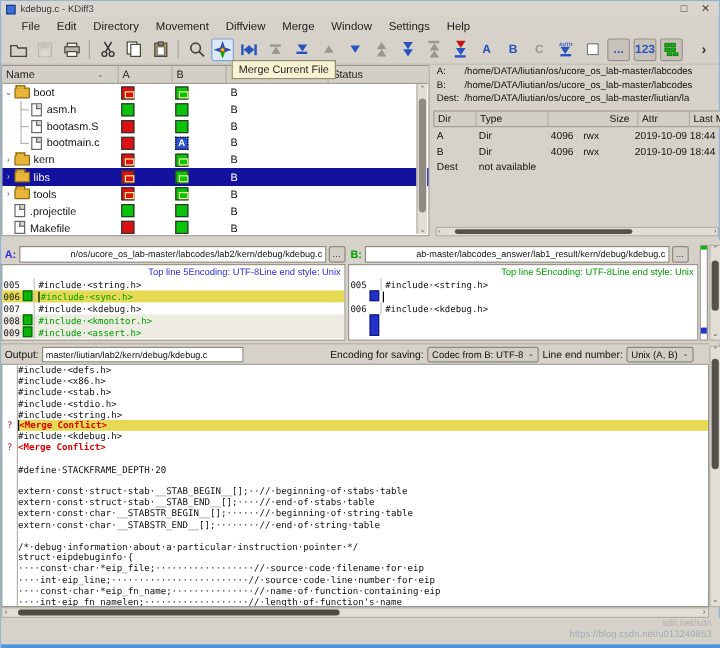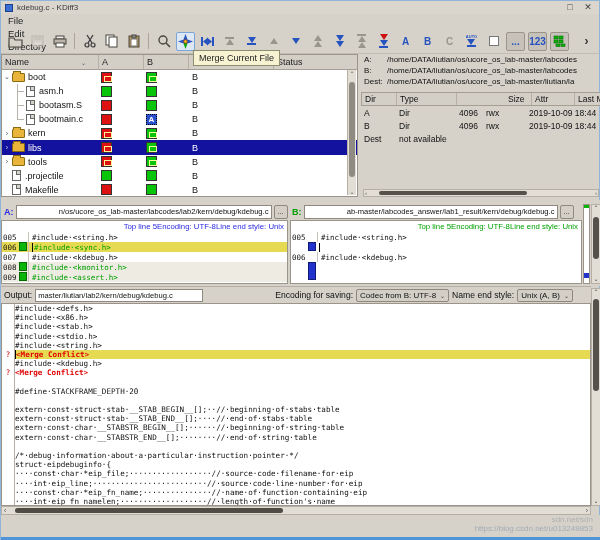--- a/index.html
+++ b/index.html
@@ -11,22 +11,22 @@
 
   
   #titlebar { left:0; top:0; width:100%; height:13px; background:#dad6ce;
               display:flex; align-items:center; font-size:8px; color:#3a3a3a; }
   #app-icon { width:8px; height:8px; margin:0 4px 0 4px; background:#3a6fd8;
               border:1px solid #1d3f86; }
   .winbtn { position:absolute; top:1px; width:14px; height:11px; text-align:center;
             font-size:9px; line-height:11px; color:#444; }
 
   
-  #menubar { left:0; top:13px; width:100%; height:15px; display:flex; align-items:flex-start;
-             font-size:9.5px; color:#1c1c1c; padding-left:2px;flex-direction:column; }
+  #menubar { left:0; top:13px; width:100%; height:15px; display:flex; align-items:flex-end;
+             font-size:9.5px; color:#1c1c1c; padding-left:12px; }
   .menu-item { padding:1px 9px 1px 5px; }
 
   
   #toolbar { left:0; top:28px; width:100%; height:25px; display:flex; align-items:center;
              padding-left:5px; border-bottom:1px solid #c2beb6; }
   .tbtn { width:19px; height:19px; display:flex; align-items:center; justify-content:center;
           margin-right:3px; border-radius:2px; position:relative; }
   .tbtn.pressed { background:#c6c2ba; border:1px solid #9a948a; }
   .tbtn.highlighted { background:#dde8f4; border:1px solid #7aa5d8; }
   .tbtn .glyph { font-size:10px; font-weight:bold; color:#2753c0; }
@@ -695,21 +695,21 @@
   <div id="output-bar" class="abs">
     <span style="padding-left:3px;">Output:</span>
     <div id="output-field">
         <span>master/liutian/lab2/kern/debug/kdebug.c</span>
       </div>
     <span style="margin-left:72px;">Encoding for saving:</span>
     <div class="combo">
       <span>Codec from B: UTF-8</span>
         <span class="carat">⌄</span>
     </div>
-    <span style="margin-left:3px;">Name end style:</span>
+    <span style="margin-left:3px;">Line end number:</span>
     <div class="combo">
       <span>Unix (A, B)</span>
         <span class="carat">⌄</span>
     </div>
   </div>
 
   <div id="output-pane" class="abs">
       <div class="oline">
         <span class="gut"></span>
         <span class="code">#include·&lt;defs.h&gt;</span>

